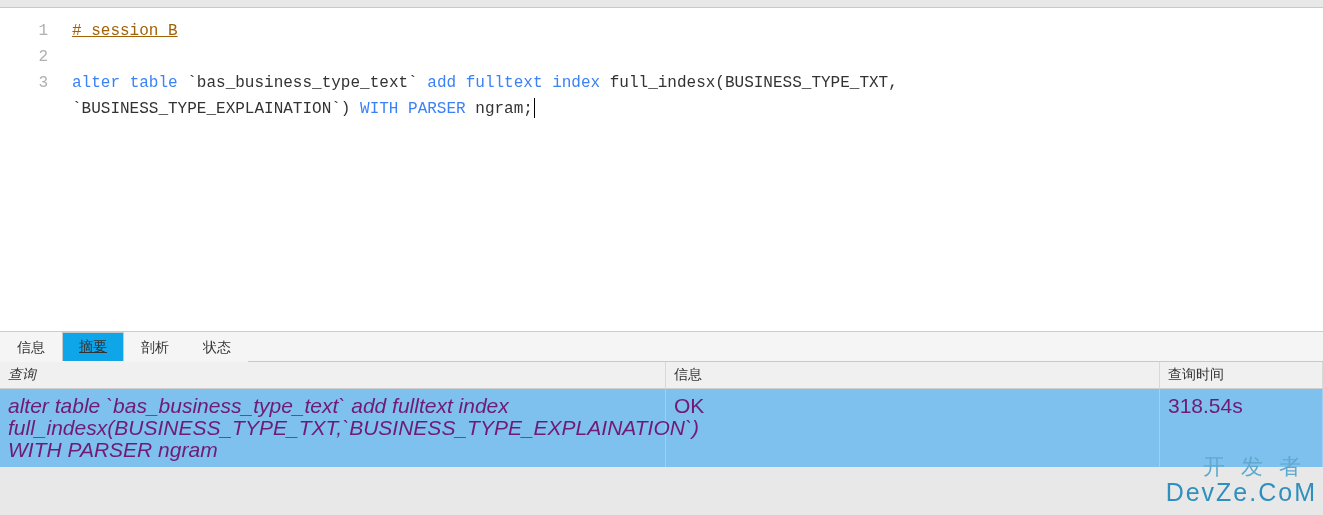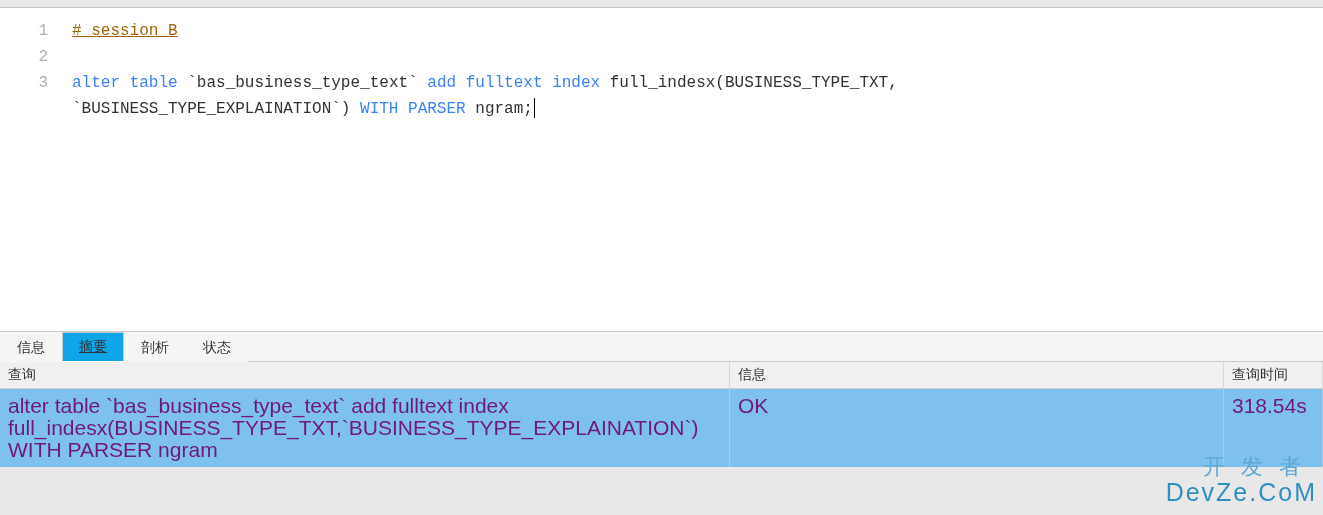--- a/index.html
+++ b/index.html
@@ -85,21 +85,21 @@
   .rhead {
     background: #f0f0f0;
     border-bottom: 1px solid #d0d0d0;
     font-size: 14px;
     color: #333;
   }
   .cell {
     padding: 4px 8px;
     border-right: 1px solid #d8d8d8;
   }
-  .c1 { width: 730px; }
+  .c1 { width: 666px; font-style: italic; }
   .c2 { width: 494px; }
   .c3 { flex: 1; }
   .rrow {
     background: #7EC0EE;
     color: #701a75;
     font-size: 21px;
   }
   .rrow .cell { border-right: 1px solid rgba(255,255,255,0.25); padding: 6px 8px; line-height: 22px;}
   .watermark {
     position: absolute;

